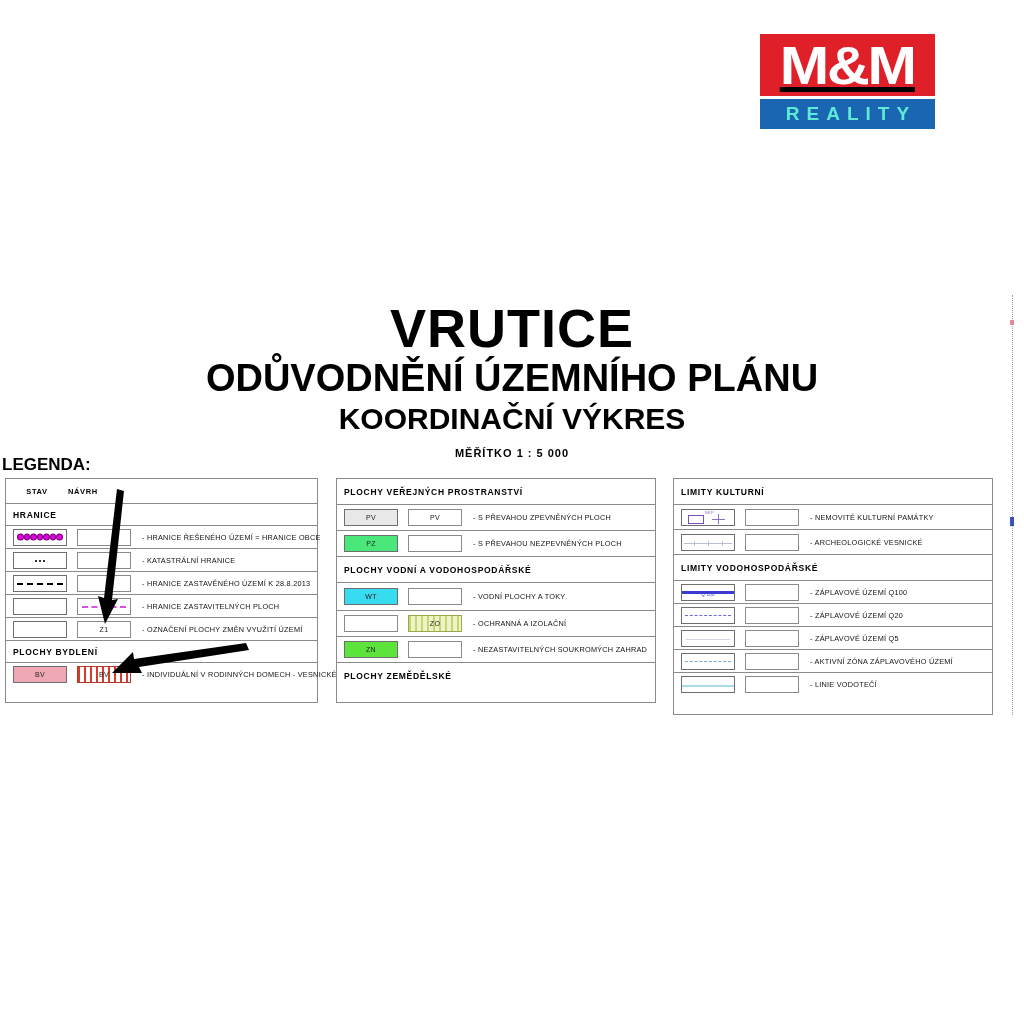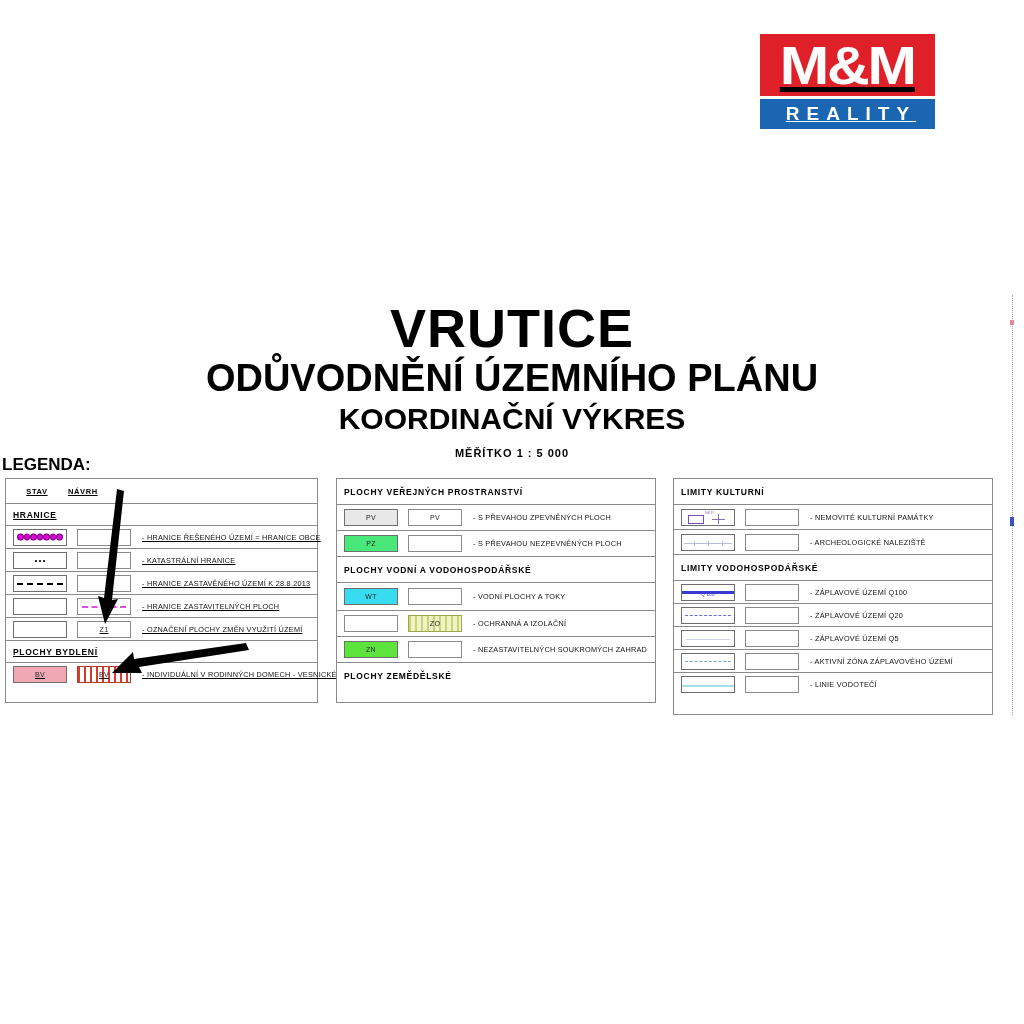--- a/index.html
+++ b/index.html
@@ -34,23 +34,22 @@
     -webkit-text-stroke:0;
     transform:scaleX(1.12);
   }
   .logo-bottom{
     width:175px; height:30px;
     background:#1a66b3;
     display:flex;align-items:center;justify-content:center;
     margin-top:3px;
   }
   .logo-reality{
-    font-weight:bold;font-size:19px;letter-spacing:7px;color:#ffffff;
+    font-weight:bold;font-size:19px;letter-spacing:7px;color:#5eead4;
     padding-left:7px;
-    text-decoration:underline;
   }
 
   
   .titleblock{
     position:absolute;left:0;top:300px;width:1024px;text-align:center;
   }
   .t1{font-size:54px;font-weight:bold;letter-spacing:1px;line-height:1.05;}
   .t2{font-size:38px;font-weight:bold;letter-spacing:0px;line-height:1.15;}
   .t3{font-size:30px;font-weight:bold;letter-spacing:0px;line-height:1.25;}
   .t4{font-size:11px;font-weight:bold;letter-spacing:1px;margin-top:9px;}
@@ -60,21 +59,21 @@
     position:absolute;left:2px;top:455px;
     font-size:17px;font-weight:bold;letter-spacing:0px;
   }
 
   .panel{
     position:absolute;
     border:1px solid #8a8a8a;
     background:#fff;
     box-sizing:border-box;
   }
-  #panel1{left:5px;  top:478px; width:313px; height:225px;text-decoration:underline;}
+  #panel1{left:5px;  top:478px; width:313px; height:225px;}
   #panel2{left:336px;top:478px; width:320px; height:225px;text-align:right;}
   #panel3{left:673px;top:478px; width:320px; height:237px;}
 
   .prow{
     display:flex;align-items:center;
     border-bottom:1px solid #8a8a8a;
     box-sizing:border-box;
     position:relative;
   }
   .prow:last-child{border-bottom:none;}
@@ -341,21 +340,21 @@
   <div class="prow itemrow" style="height:25px">
     <div class="cellA">
       <span class="archsym">
         <span class="ahair"></span>
         <span class="atick" style="left:12px"></span>
         <span class="atick" style="left:26px"></span>
         <span class="atick" style="left:40px"></span>
       </span>
     </div>
     <div class="cellB thin"></div>
-    <div class="itemlabel">- ARCHEOLOGICKÉ NALEZIŠTĚ</div>
+    <div class="itemlabel">- ARCHEOLOGICKÉ VESNICKÉ</div>
   </div>
 
   <div class="prow secrow" style="height:26px">
     <span class="sectitle">LIMITY VODOHOSPODÁŘSKÉ</span>
   </div>
 
   <div class="prow itemrow" style="height:23px">
     <div class="cellA">
       <span class="blueline"></span>
       <span class="blueline-lbl">Q 100</span>

